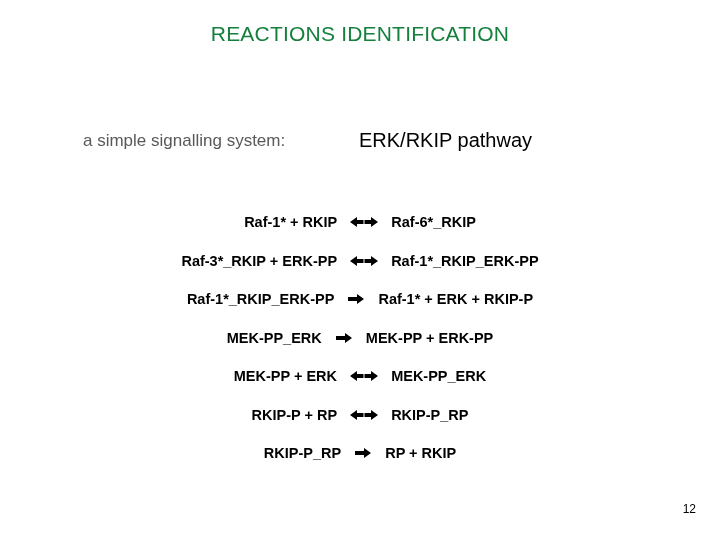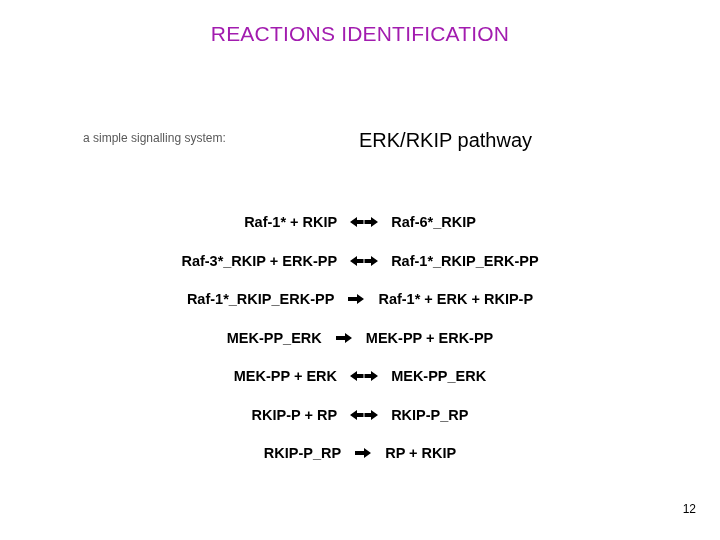--- a/index.html
+++ b/index.html
@@ -20,36 +20,36 @@
     background: #ffffff;
   }
   .slide-title {
     position: absolute;
     top: 22px;
     left: 0;
     width: 720px;
     text-align: center;
     font-size: 21px;
     font-weight: 400;
-    color: #a21caf;
+    color: #15803d;
     letter-spacing: 0.2px;
     white-space: nowrap;
   }
   .subtitle-row {
     position: absolute;
     top: 131px;
     left: 0;
     width: 720px;
     height: 28px;
   }
   .subtitle-lead {
     position: absolute;
     left: 83px;
     top: 0;
-    font-size: 12px;
+    font-size: 17px;
     font-weight: 400;
     color: #595959;
     white-space: nowrap;
   }
   .subtitle-strong {
     position: absolute;
     left: 359px;
     top: -2px;
     font-size: 20px;
     font-weight: 400;

